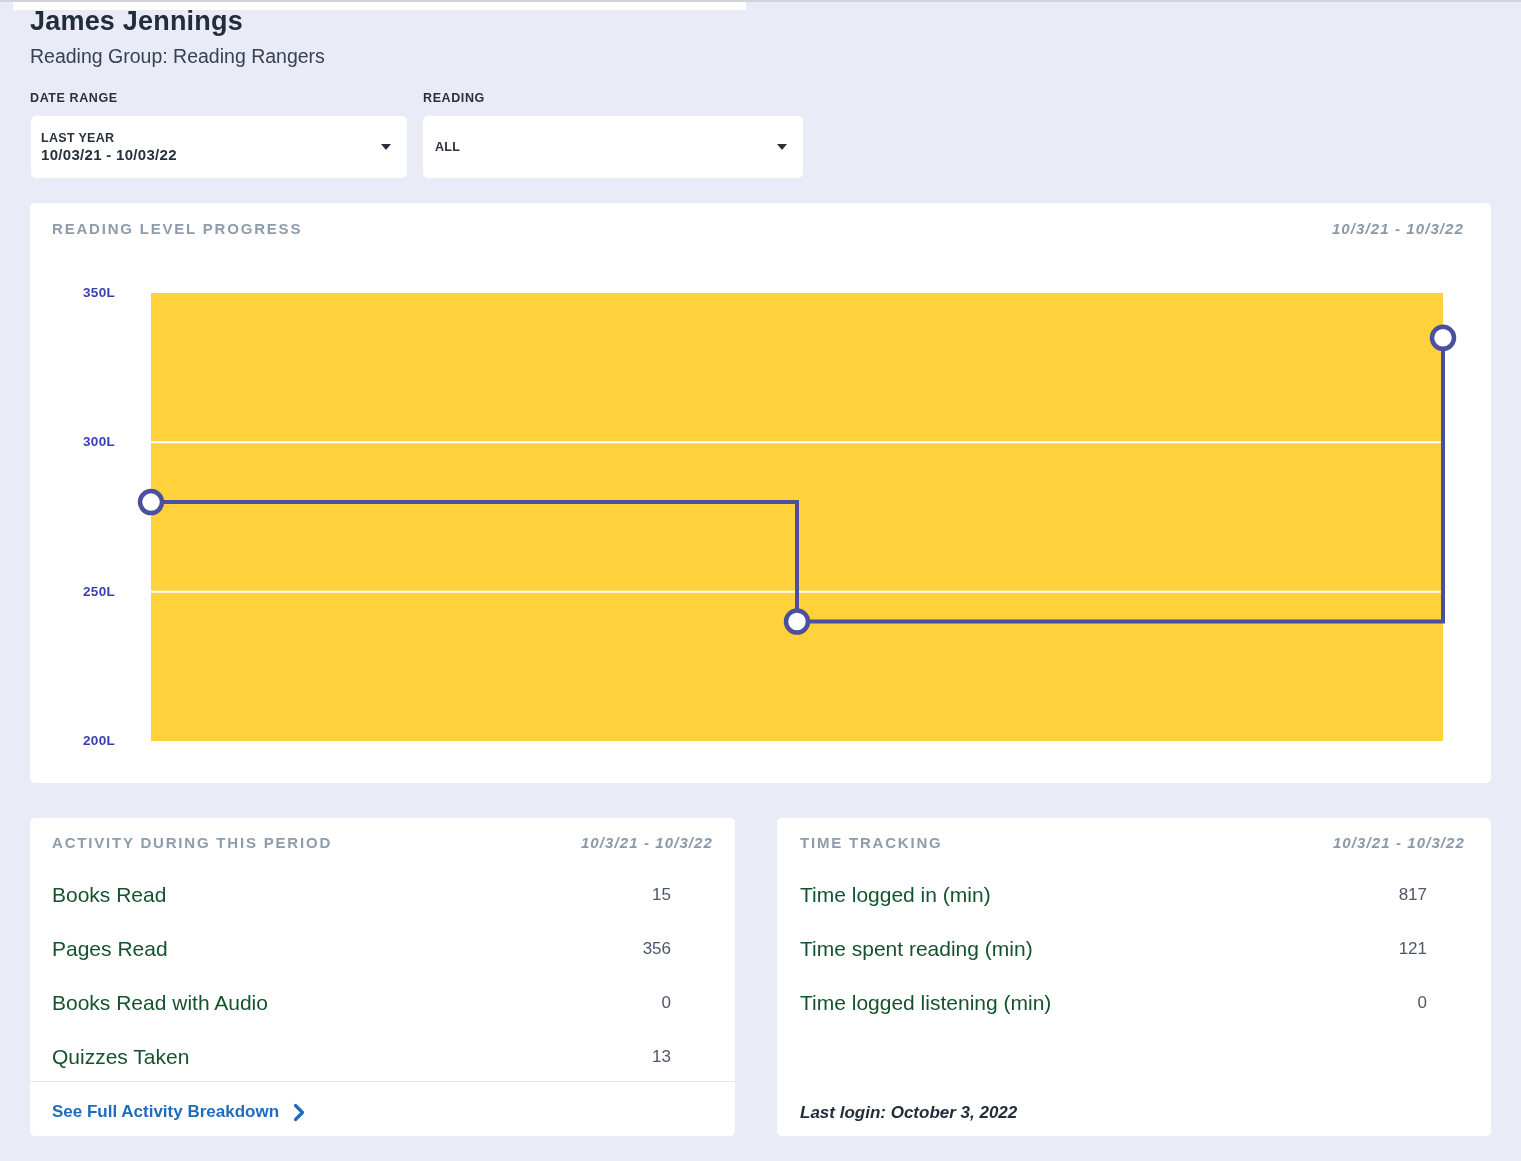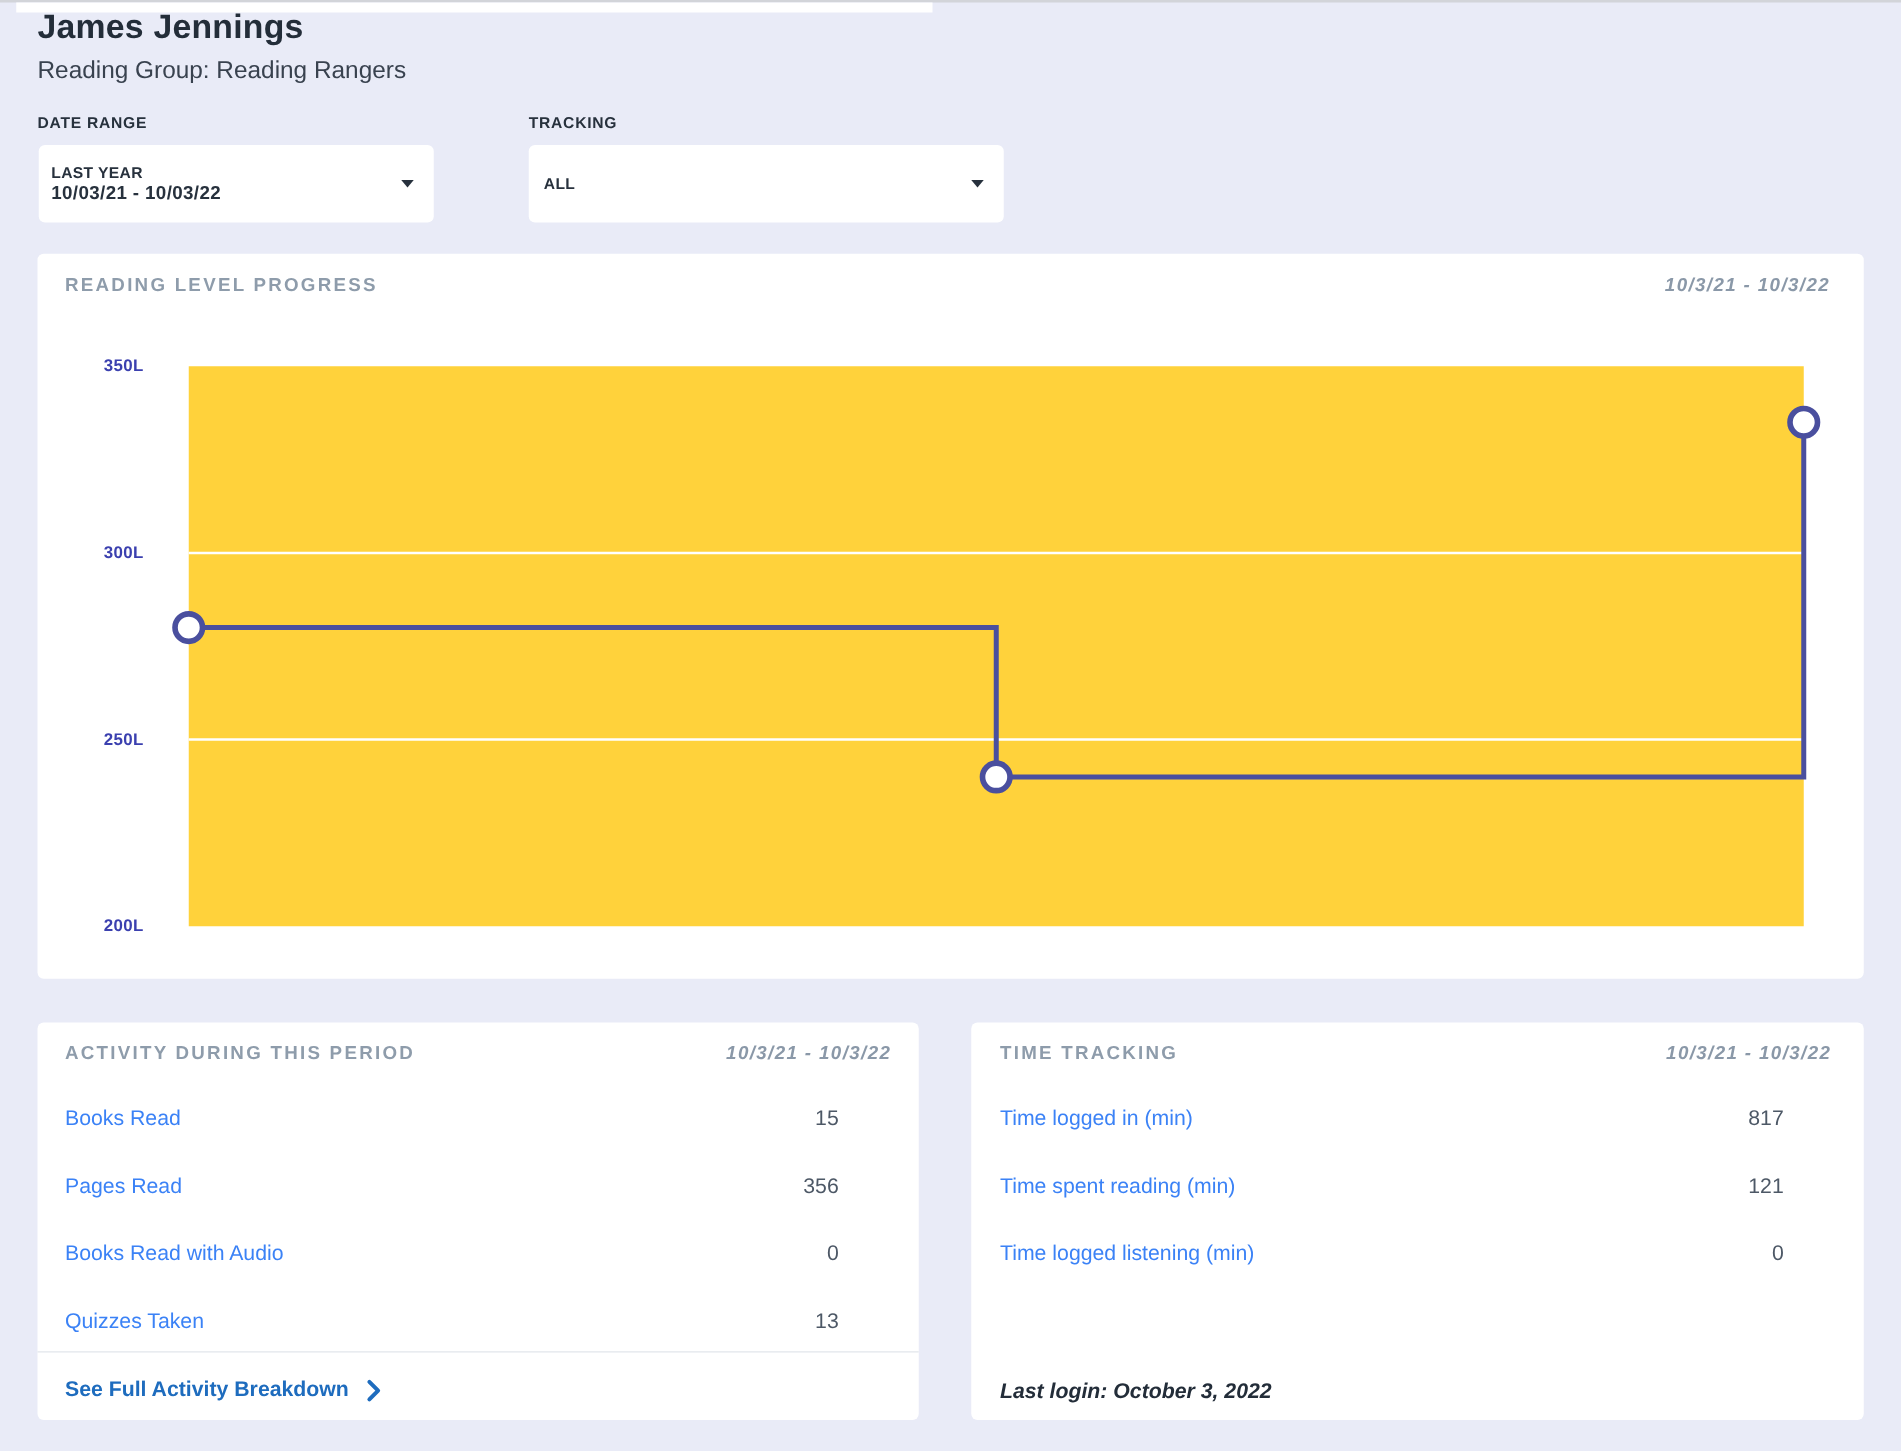--- a/index.html
+++ b/index.html
@@ -16,21 +16,21 @@
   
   .student-name { position:absolute; left:30px; top:6px; font-size:27px; font-weight:700; color:#232d39; letter-spacing:.2px; }
   .subtitle { position:absolute; left:30px; top:45px; font-size:19.5px; font-weight:400; color:#39424f; }
 
   
   .filter-label { position:absolute; font-size:12.5px; font-weight:700; letter-spacing:.6px; color:#27313d; }
   .label-date { left:30px; top:91px; }
   .label-lang { left:423px; top:91px; }
   .dd { position:absolute; top:116px; height:62px; background:#ffffff; border-radius:5px;
         display:flex; align-items:center; cursor:pointer; }
-  .dd-date { left:31px; width:316px; padding:0 16px 0 10px; }
+  .dd-date { left:31px; width:376px; padding:0 16px 0 10px; }
   .dd-lang { left:423px; width:380px; padding:0 16px 0 12px;gap:20px; }
   .dd-text { flex:1; }
   .dd-primary { font-size:12.5px; font-weight:700; letter-spacing:.3px; color:#27313d; line-height:16px; }
   .dd-secondary { font-size:15px; font-weight:700; letter-spacing:.3px; color:#27313d; line-height:18px; }
   .caret { width:0; height:0; border-left:5.5px solid transparent; border-right:5.5px solid transparent;
            border-top:6.5px solid #27313d; flex:0 0 auto; }
 
   
   .card { position:absolute; background:#ffffff; border-radius:5px; }
   .card-head { display:flex; justify-content:space-between; align-items:baseline; }
@@ -47,21 +47,21 @@
 
   
   .activity-card { left:30px;  top:818px; width:705px; height:318px; }
   .time-card     { left:777px; top:818px; width:714px; height:318px; }
   .activity-card .card-head { padding:16px 22px 0 22px; }
   .time-card .card-head     { padding:16px 26px 0 23px; }
   .rows { position:absolute; top:50px; }
   .activity-card .rows { left:22px; right:64px; }
   .time-card .rows     { left:23px; right:64px; }
   .row { height:54px; display:flex; align-items:center; justify-content:space-between; }
-  .row-label { font-size:17px; color:#3b82f6; }
+  .row-label { font-size:21px; color:#14532d; }
   .row-value { font-size:17px; color:#4d5866; }
   .divider { position:absolute; left:0; right:0; top:263px; height:1px; background:#e2e6ec; }
   .link-row { position:absolute; left:22px; top:276px; height:36px; display:flex; align-items:center;
               gap:14px; cursor:pointer; text-decoration:none; }
   .link-label { font-size:17px; font-weight:700; color:#1e6cbe; }
   .chev { display:block; }
   .last-login { position:absolute; left:23px; top:285px; font-size:17px; font-weight:700;
                 font-style:italic; color:#232d39; }
 </style>
 </head>
@@ -76,21 +76,21 @@
 
   <div class="filter-label label-date">DATE RANGE</div>
   <div class="dd dd-date">
     <div class="dd-text">
       <div class="dd-primary">LAST YEAR</div>
       <div class="dd-secondary">10/03/21 - 10/03/22</div>
     </div>
     <span class="caret"></span>
   </div>
 
-  <div class="filter-label label-lang">TRACKING</div>
+  <div class="filter-label label-lang">READING</div>
   <div class="dd dd-lang">
     <div class="dd-text">
       <div class="dd-primary">ALL</div>
     </div>
     <span class="caret"></span>
   </div>
 
   <section class="card chart-card">
     <div class="card-head">
       <div class="card-title">READING LEVEL PROGRESS</div>

